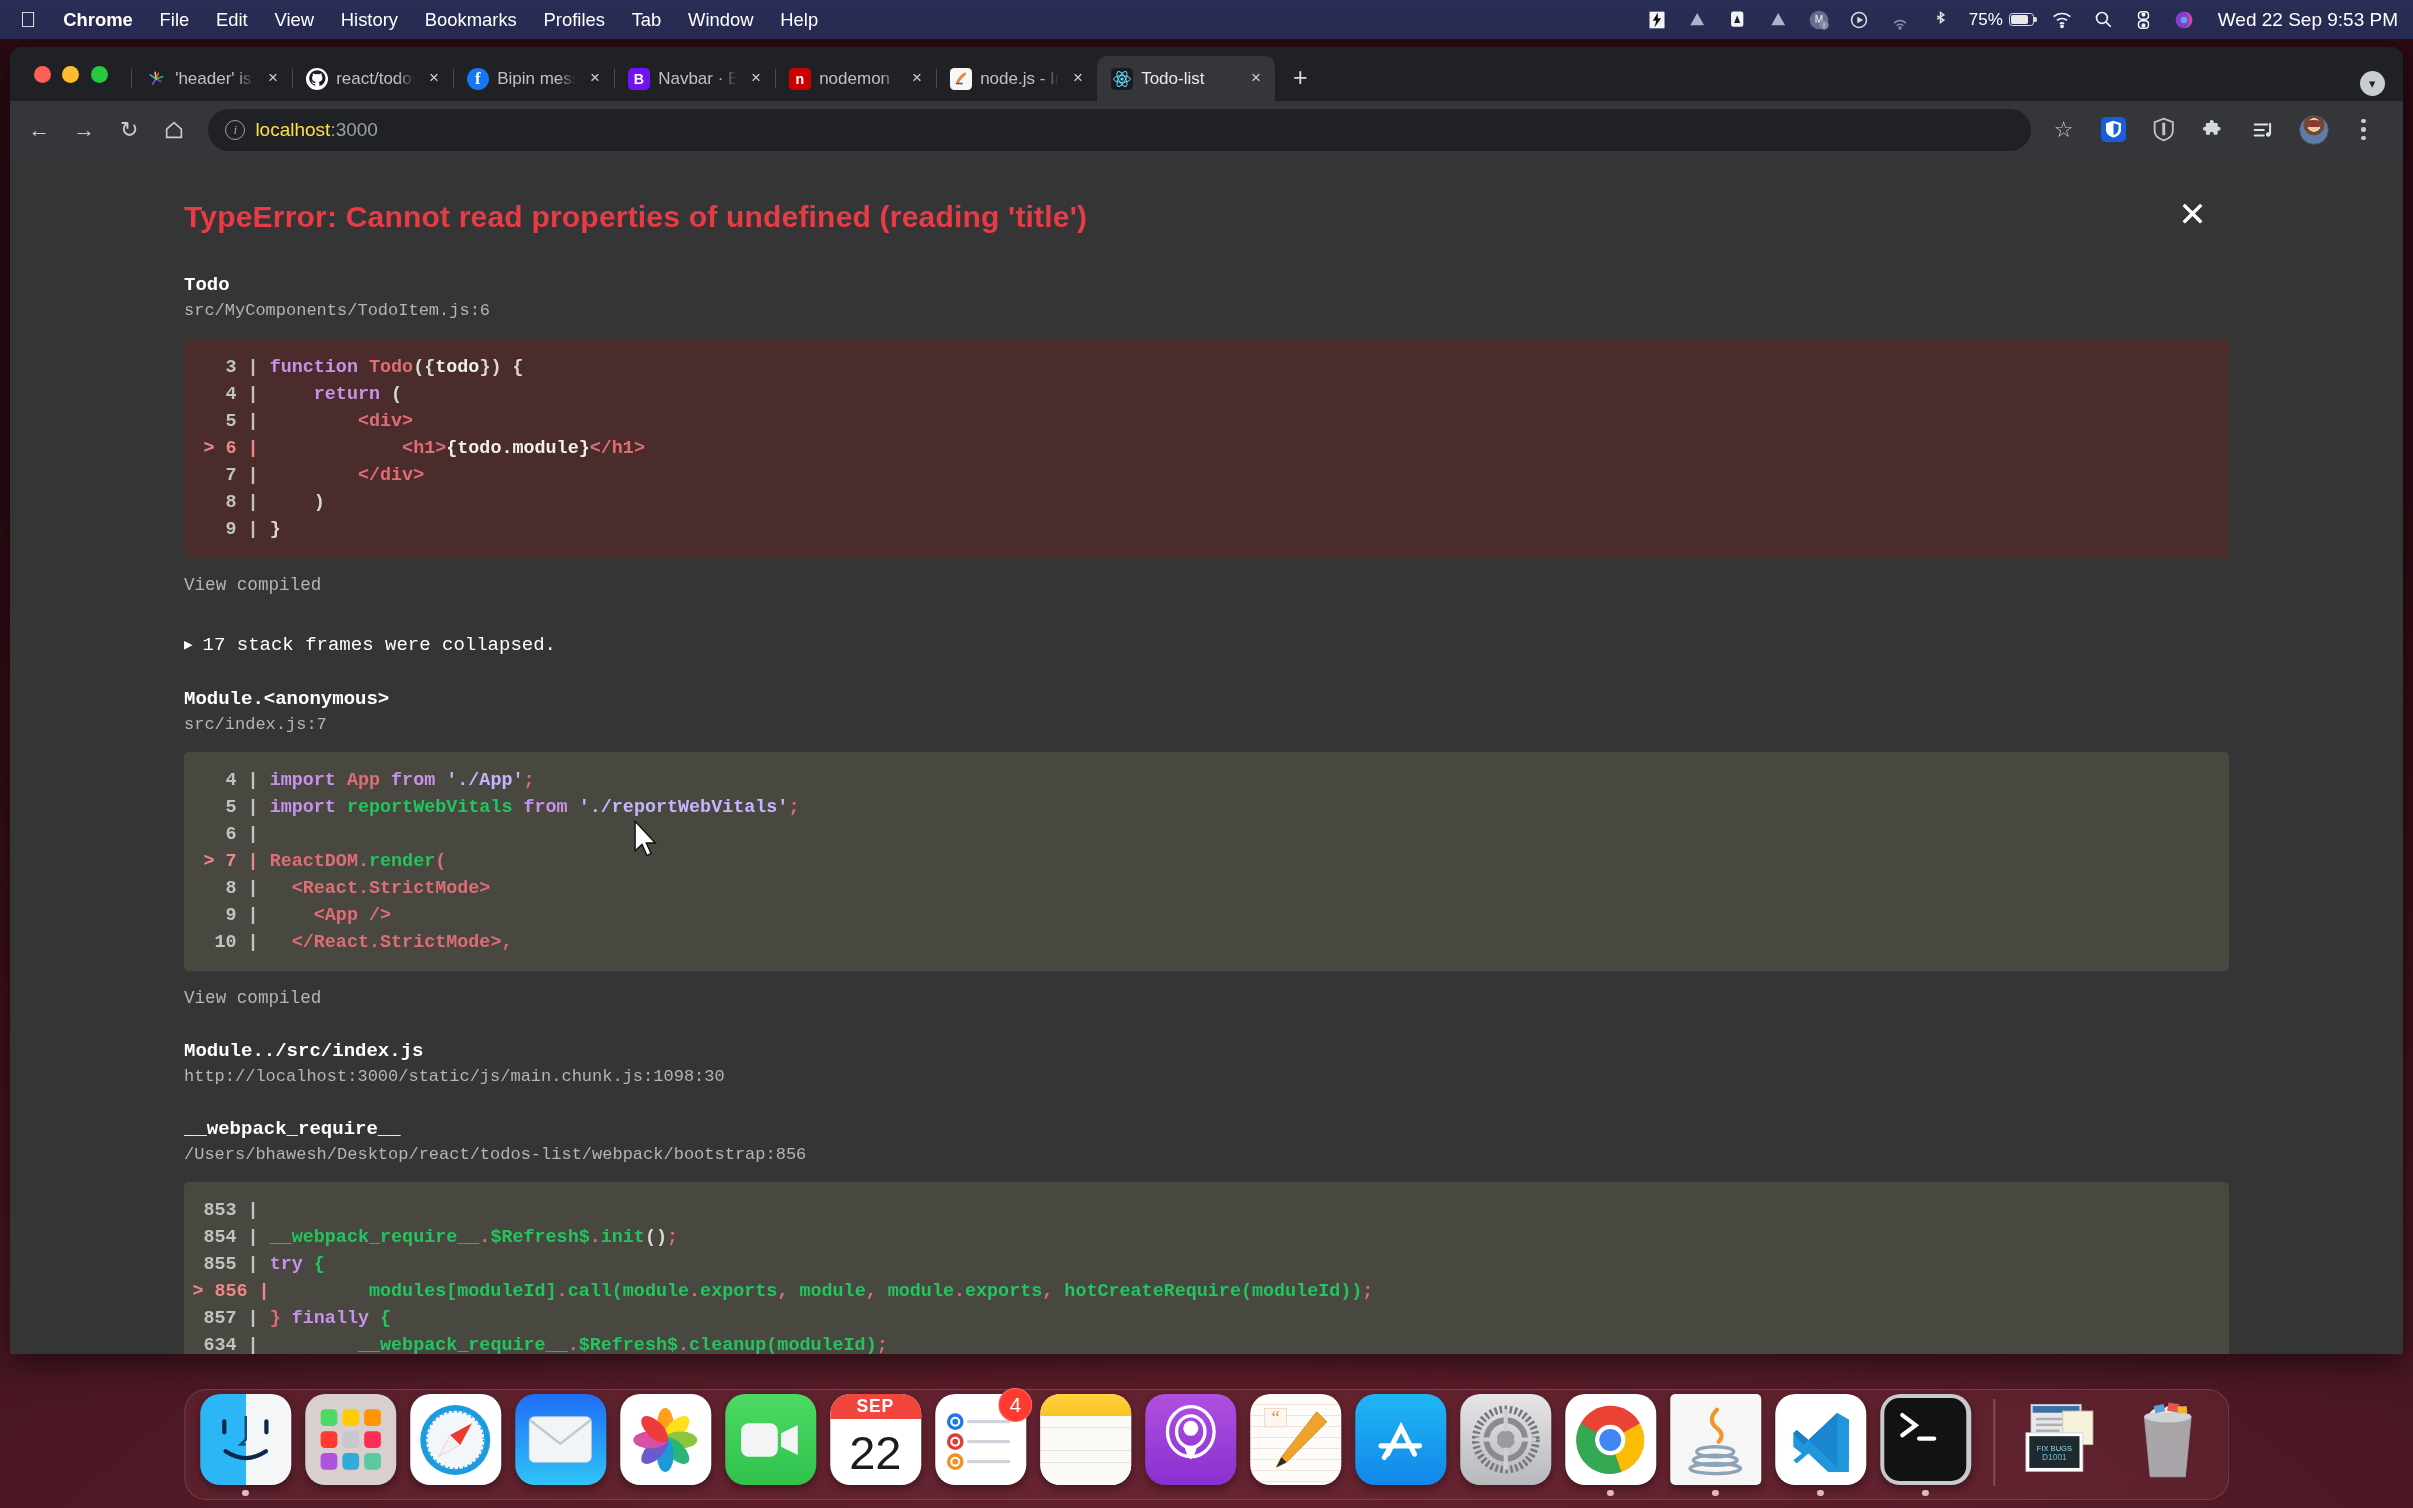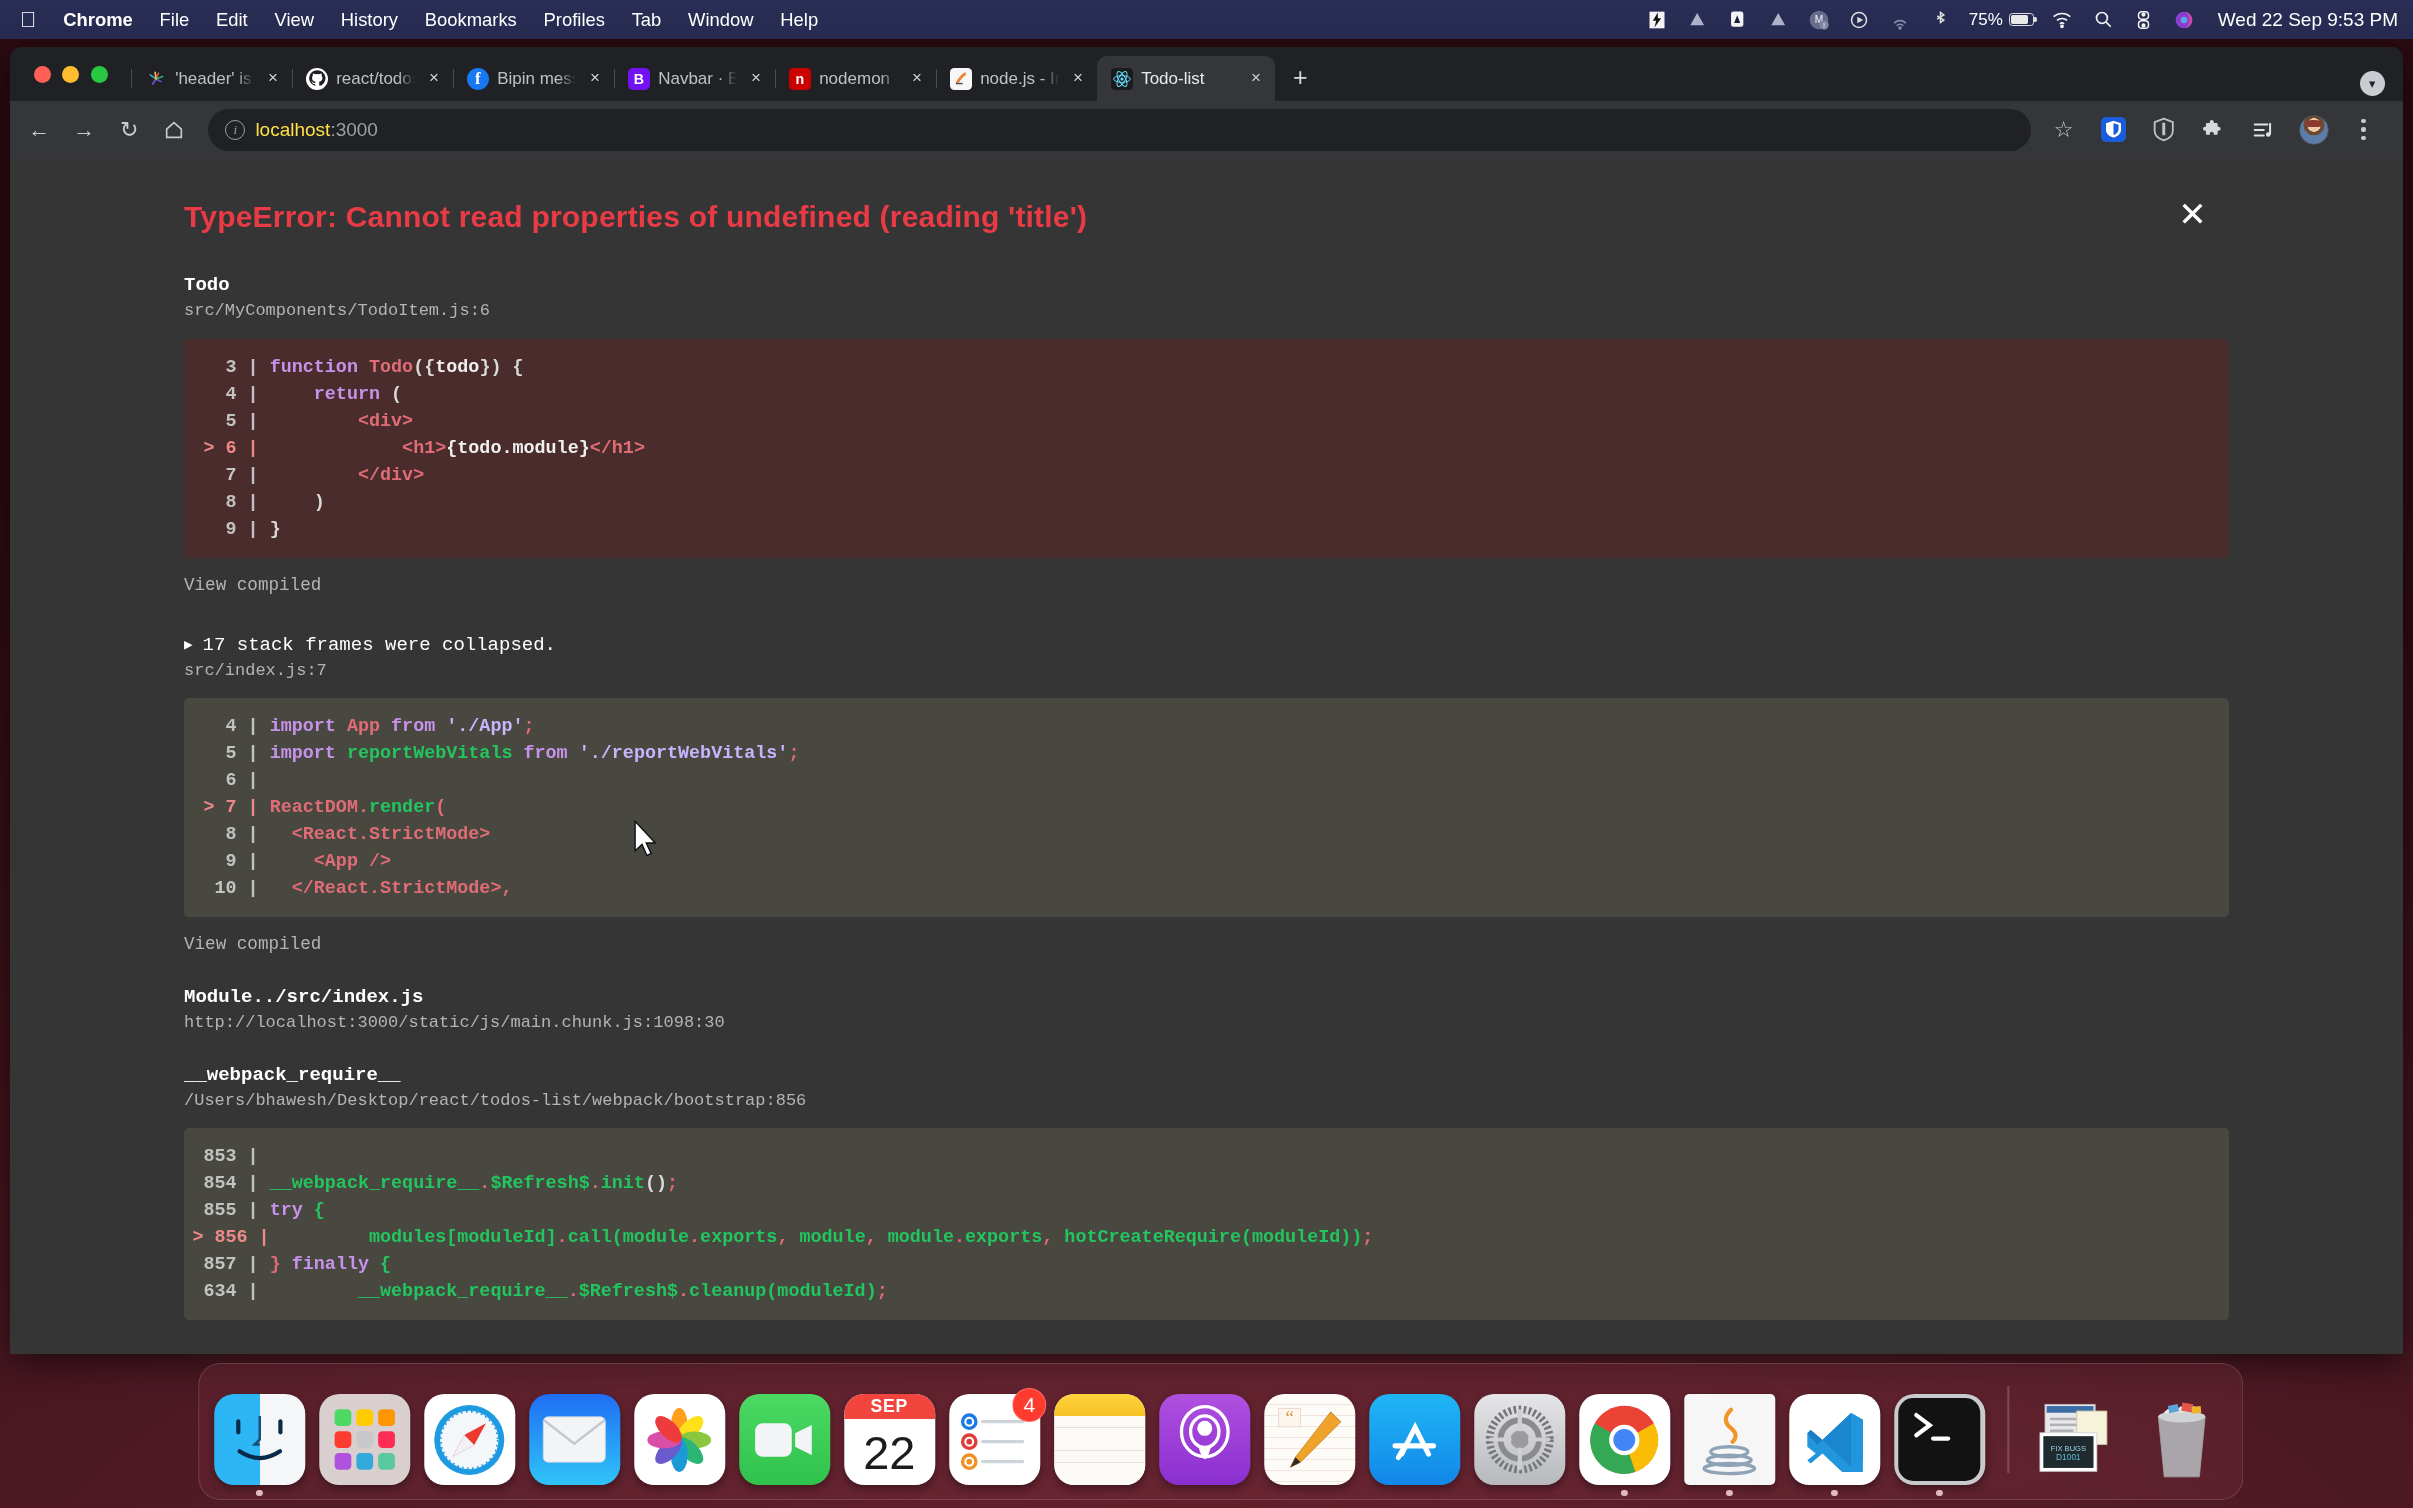--- a/index.html
+++ b/index.html
@@ -215,29 +215,28 @@
 
   
   #cursor {
     position: absolute; left: 622px; top: 662px; z-index: 60;
     pointer-events: none;
   }
 
   
   #dock {
     position: absolute; left: 50%; transform: translateX(-50%);
-    bottom: 8.4px; height: 137px;
+    bottom: 8.4px; height: 111px;
     display: flex; align-items: flex-end; gap: 14px;
     padding: 10px 15px 13.4px 15px;
     background: rgba(120,50,62,.32);
     border: 0.8px solid rgba(255,255,255,.14);
     border-radius: 22px;
     backdrop-filter: blur(6.7px);
     z-index: 40;
-    margin-left: 14px;
   }
   .dock-item { width: 91px; height: 91px; position: relative; flex: none; }
   .dock-icon {
     width: 91px; height: 91px; border-radius: 20px; overflow: hidden;
     display: flex; align-items: center; justify-content: center;
     position: relative;
     box-shadow: 0 3.4px 8.4px rgba(0,0,0,.35);
   }
   .run-dot {
     position: absolute; bottom: -11px; left: 50%; transform: translateX(-50%);
@@ -535,20 +534,21 @@
           </div>
           <a class="view-compiled">View compiled</a>
         </div>
 
         <div class="collapsed-row">
           <span class="tri">▶</span>
           <span>17 stack frames were collapsed.</span>
         </div>
 
         <div>
+          <div class="frame-name">Module.&lt;anonymous&gt;</div>
           <div class="frame-loc">src/index.js:7</div>
           <div class="codeblock ctx">
 <div class="cl"><span class="gutter">   4 | </span><span class="t-kw">import </span><span class="t-fn">App </span><span class="t-kw">from </span><span class="t-str">'./App'</span><span class="t-tag">;</span></div>
 <div class="cl"><span class="gutter">   5 | </span><span class="t-kw">import </span><span class="t-attr">reportWebVitals </span><span class="t-kw">from </span><span class="t-str">'./reportWebVitals'</span><span class="t-tag">;</span></div>
 <div class="cl"><span class="gutter">   6 | </span></div>
 <div class="cl"><span class="gutter hl"> &gt; 7 | </span><span class="t-tag">ReactDOM.</span><span class="t-attr">render</span><span class="t-tag">(</span></div>
 <div class="cl"><span class="gutter">   8 | </span><span class="t-tag">  &lt;React.StrictMode&gt;</span></div>
 <div class="cl"><span class="gutter">   9 | </span><span class="t-tag">    &lt;App /&gt;</span></div>
 <div class="cl"><span class="gutter">  10 | </span><span class="t-tag">  &lt;/React.StrictMode&gt;,</span></div>
           </div>

